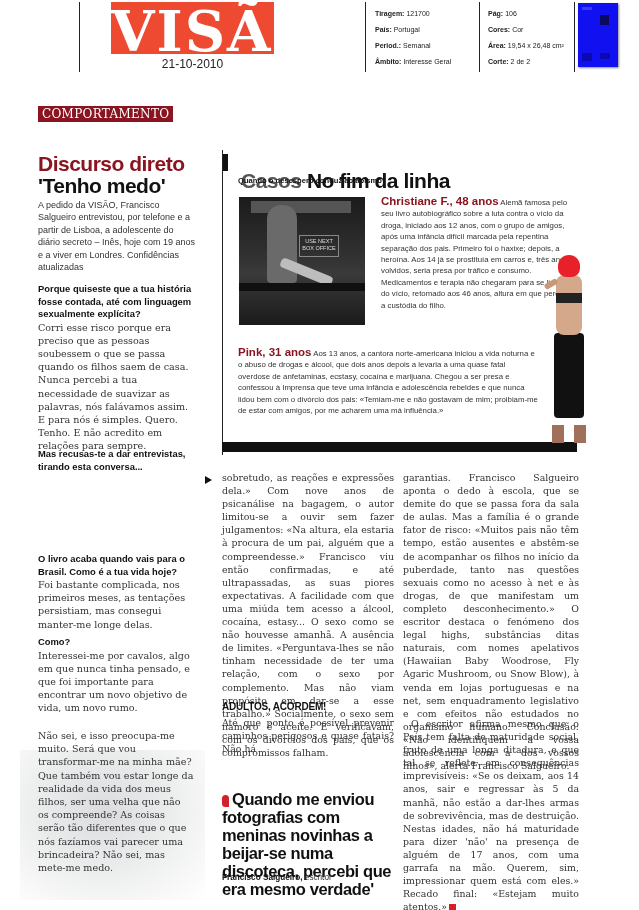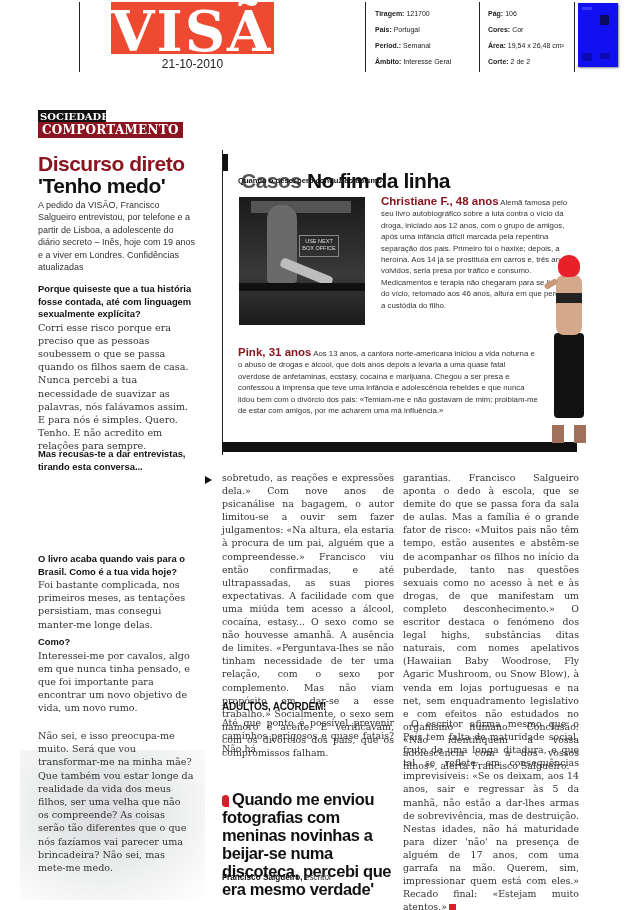--- a/index.html
+++ b/index.html
@@ -15,22 +15,22 @@
               font-size: 12px; color: #222; }
   .meta-col { position: absolute; top: 6px; font-size: 7px; line-height: 16px; color: #222; }
   .meta-col b { font-weight: bold; }
   .thumb { position: absolute; left: 578px; top: 3px; width: 40px; height: 64px; background: #1010f0;
            box-shadow: 1px 1px 2px #888; overflow: hidden; }
   .thumb .blk { position: absolute; background: #0a0a60; }
 
   
   .tag1 { position: absolute; left: 38px; top: 110px; background: #111; color: #fff;
           font-family: "DejaVu Serif", serif; font-weight: bold; font-size: 10px; padding: 1px 4px 0 2px; width: 68px; }
-  .tag2 { position: absolute; left: 38px; top: 122px; background: #8a1520; color: #fff;
-          font-family: "DejaVu Serif", serif; font-weight: bold; font-size: 12px; padding: 1px 4px; letter-spacing: 0.3px; }
+  .tag2 { position: absolute; left: 38px; top: 106px; background: #8a1520; color: #fff;
+          font-family: "DejaVu Serif", serif; font-weight: normal; font-size: 12px; padding: 1px 4px; letter-spacing: 0.3px; }
   .dd-title { position: absolute; left: 38px; top: 152px; font-size: 21px; font-weight: bold; color: #8a1520; letter-spacing: -0.5px; }
   .dd-sub { position: absolute; left: 38px; top: 174px; font-size: 21px; font-weight: bold; color: #111; letter-spacing: -0.5px; }
   .dd-lead { position: absolute; left: 38px; top: 199px; width: 160px; font-size: 9px; line-height: 12.4px; color: #333; }
 
   .qa { position: absolute; left: 38px; width: 156px; }
   .qa .q { font-size: 9.4px; font-weight: bold; line-height: 12.5px; color: #111; }
   .qa .a { font-family: "DejaVu Serif", serif; font-size: 9.6px; line-height: 13.2px; color: #333; }
 
   .left-photo { position: absolute; left: 20px; top: 750px; width: 185px; height: 150px;
                 background: radial-gradient(ellipse at 45% 40%, #d8d8dc 0%, #e8eaea 45%, #f6f6f6 75%, #ffffff 100%); opacity: 0.9; }

